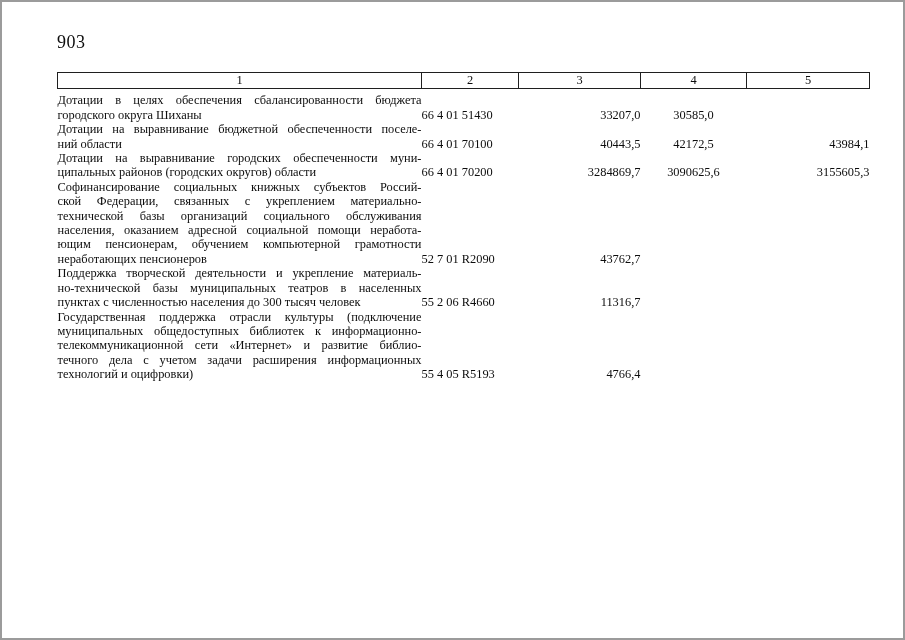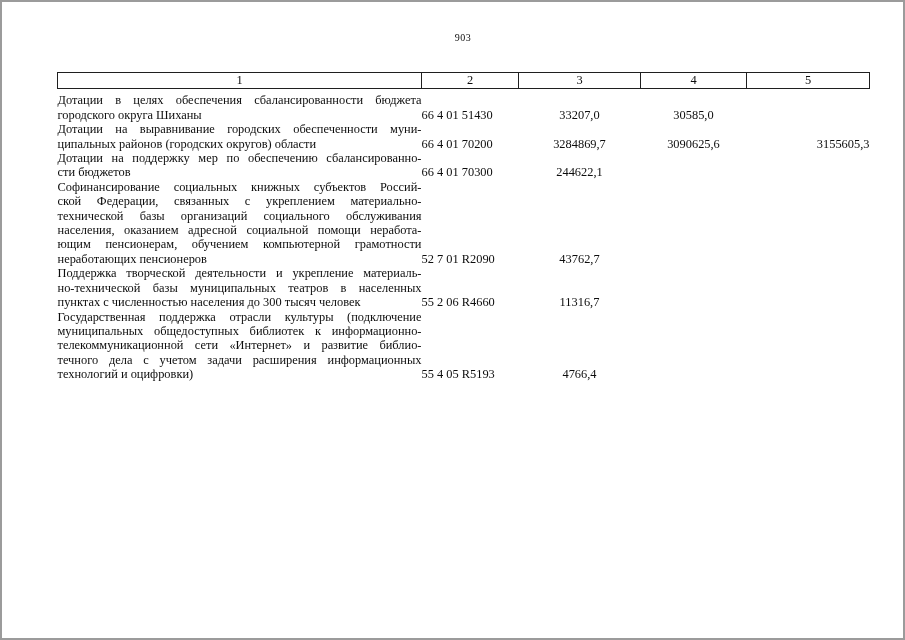--- a/index.html
+++ b/index.html
@@ -12,22 +12,22 @@
     border: 2px solid var(--frame, #9b9b9b);
     overflow: hidden;
     font-family: "Liberation Serif", "DejaVu Serif", serif;
     color: var(--ink, #0d0d0d);
   }
   .page-number {
     position: absolute;
     top: 30px;
     left: 55px;
     width: 812px;
-    text-align: center;
-    font-size: 10px;
+    text-align: left;
+    font-size: 18px;
     letter-spacing: 0.5px;
   }
   table.budget-table {
     position: absolute;
     left: 55px;
     top: 70px;
     width: 812px;
     border-collapse: collapse;
     table-layout: fixed;
     font-size: 12.4px;
@@ -50,21 +50,21 @@
   .budget-table tbody td {
     vertical-align: bottom;
     padding: 0;
     border: none;
   }
   .budget-table tbody tr:first-child td { padding-top: 4px; margin-top: 32px; }
   td.c1 { text-align: left; padding-left: 6px; padding-right: 3px; }
   td.c1 .ln { white-space: nowrap; }
   td.c1 .jl { text-align: justify; text-align-last: justify; }
   td.c2 { text-align: left; white-space: nowrap; }
-  td.c3 { text-align: center; padding-right: 4px; white-space: nowrap; }
+  td.c3 { text-align: right; padding-right: 4px; white-space: nowrap; }
   td.c4 { text-align: center; padding-right: 4px; white-space: nowrap; }
   td.c5 { text-align: right; padding-right: 5px; white-space: nowrap; }
   tr.bold { font-weight: bold; }
 </style>
 </head>
 <body>
 
 <div class="page" style="--paper: #ffffff; --ink: #0d0d0d; --frame: #9b9b9b; --rule: #1f1f1f;">
   <div class="page-number">903</div>
 
@@ -91,37 +91,37 @@
             <div class="ln jl">Дотации в целях обеспечения сбалансированности бюджета</div>
             <div class="ln">городского округа Шиханы</div>
           </td>
           <td class="c2">66 4 01 51430</td>
           <td class="c3">33207,0</td>
           <td class="c4">30585,0</td>
           <td class="c5"></td>
         </tr>
         <tr>
           <td class="c1">
+            <div class="ln jl">Дотации на выравнивание бюджетной обеспеченности поселе-</div>
+            <div class="ln">ний области</div>
+          </td>
+          <td class="c2">66 4 01 70100</td>
+          <td class="c3">40443,5</td>
+          <td class="c4">42172,5</td>
+          <td class="c5">43984,1</td>
+        </tr>
+        <tr>
+          <td class="c1">
             <div class="ln jl">Дотации на выравнивание городских обеспеченности муни-</div>
             <div class="ln">ципальных районов (городских округов) области</div>
           </td>
           <td class="c2">66 4 01 70200</td>
           <td class="c3">3284869,7</td>
           <td class="c4">3090625,6</td>
           <td class="c5">3155605,3</td>
-        </tr>
-        <tr>
-          <td class="c1">
-            <div class="ln jl">Дотации на поддержку мер по обеспечению сбалансированно-</div>
-            <div class="ln">сти бюджетов</div>
-          </td>
-          <td class="c2">66 4 01 70300</td>
-          <td class="c3">244622,1</td>
-          <td class="c4"></td>
-          <td class="c5"></td>
         </tr>
         <tr>
           <td class="c1">
             <div class="ln jl">Софинансирование социальных книжных субъектов Россий-</div>
             <div class="ln jl">ской Федерации, связанных с укреплением материально-</div>
             <div class="ln jl">технической базы организаций социального обслуживания</div>
             <div class="ln jl">населения, оказанием адресной социальной помощи неработа-</div>
             <div class="ln jl">ющим пенсионерам, обучением компьютерной грамотности</div>
             <div class="ln">неработающих пенсионеров</div>
           </td>

